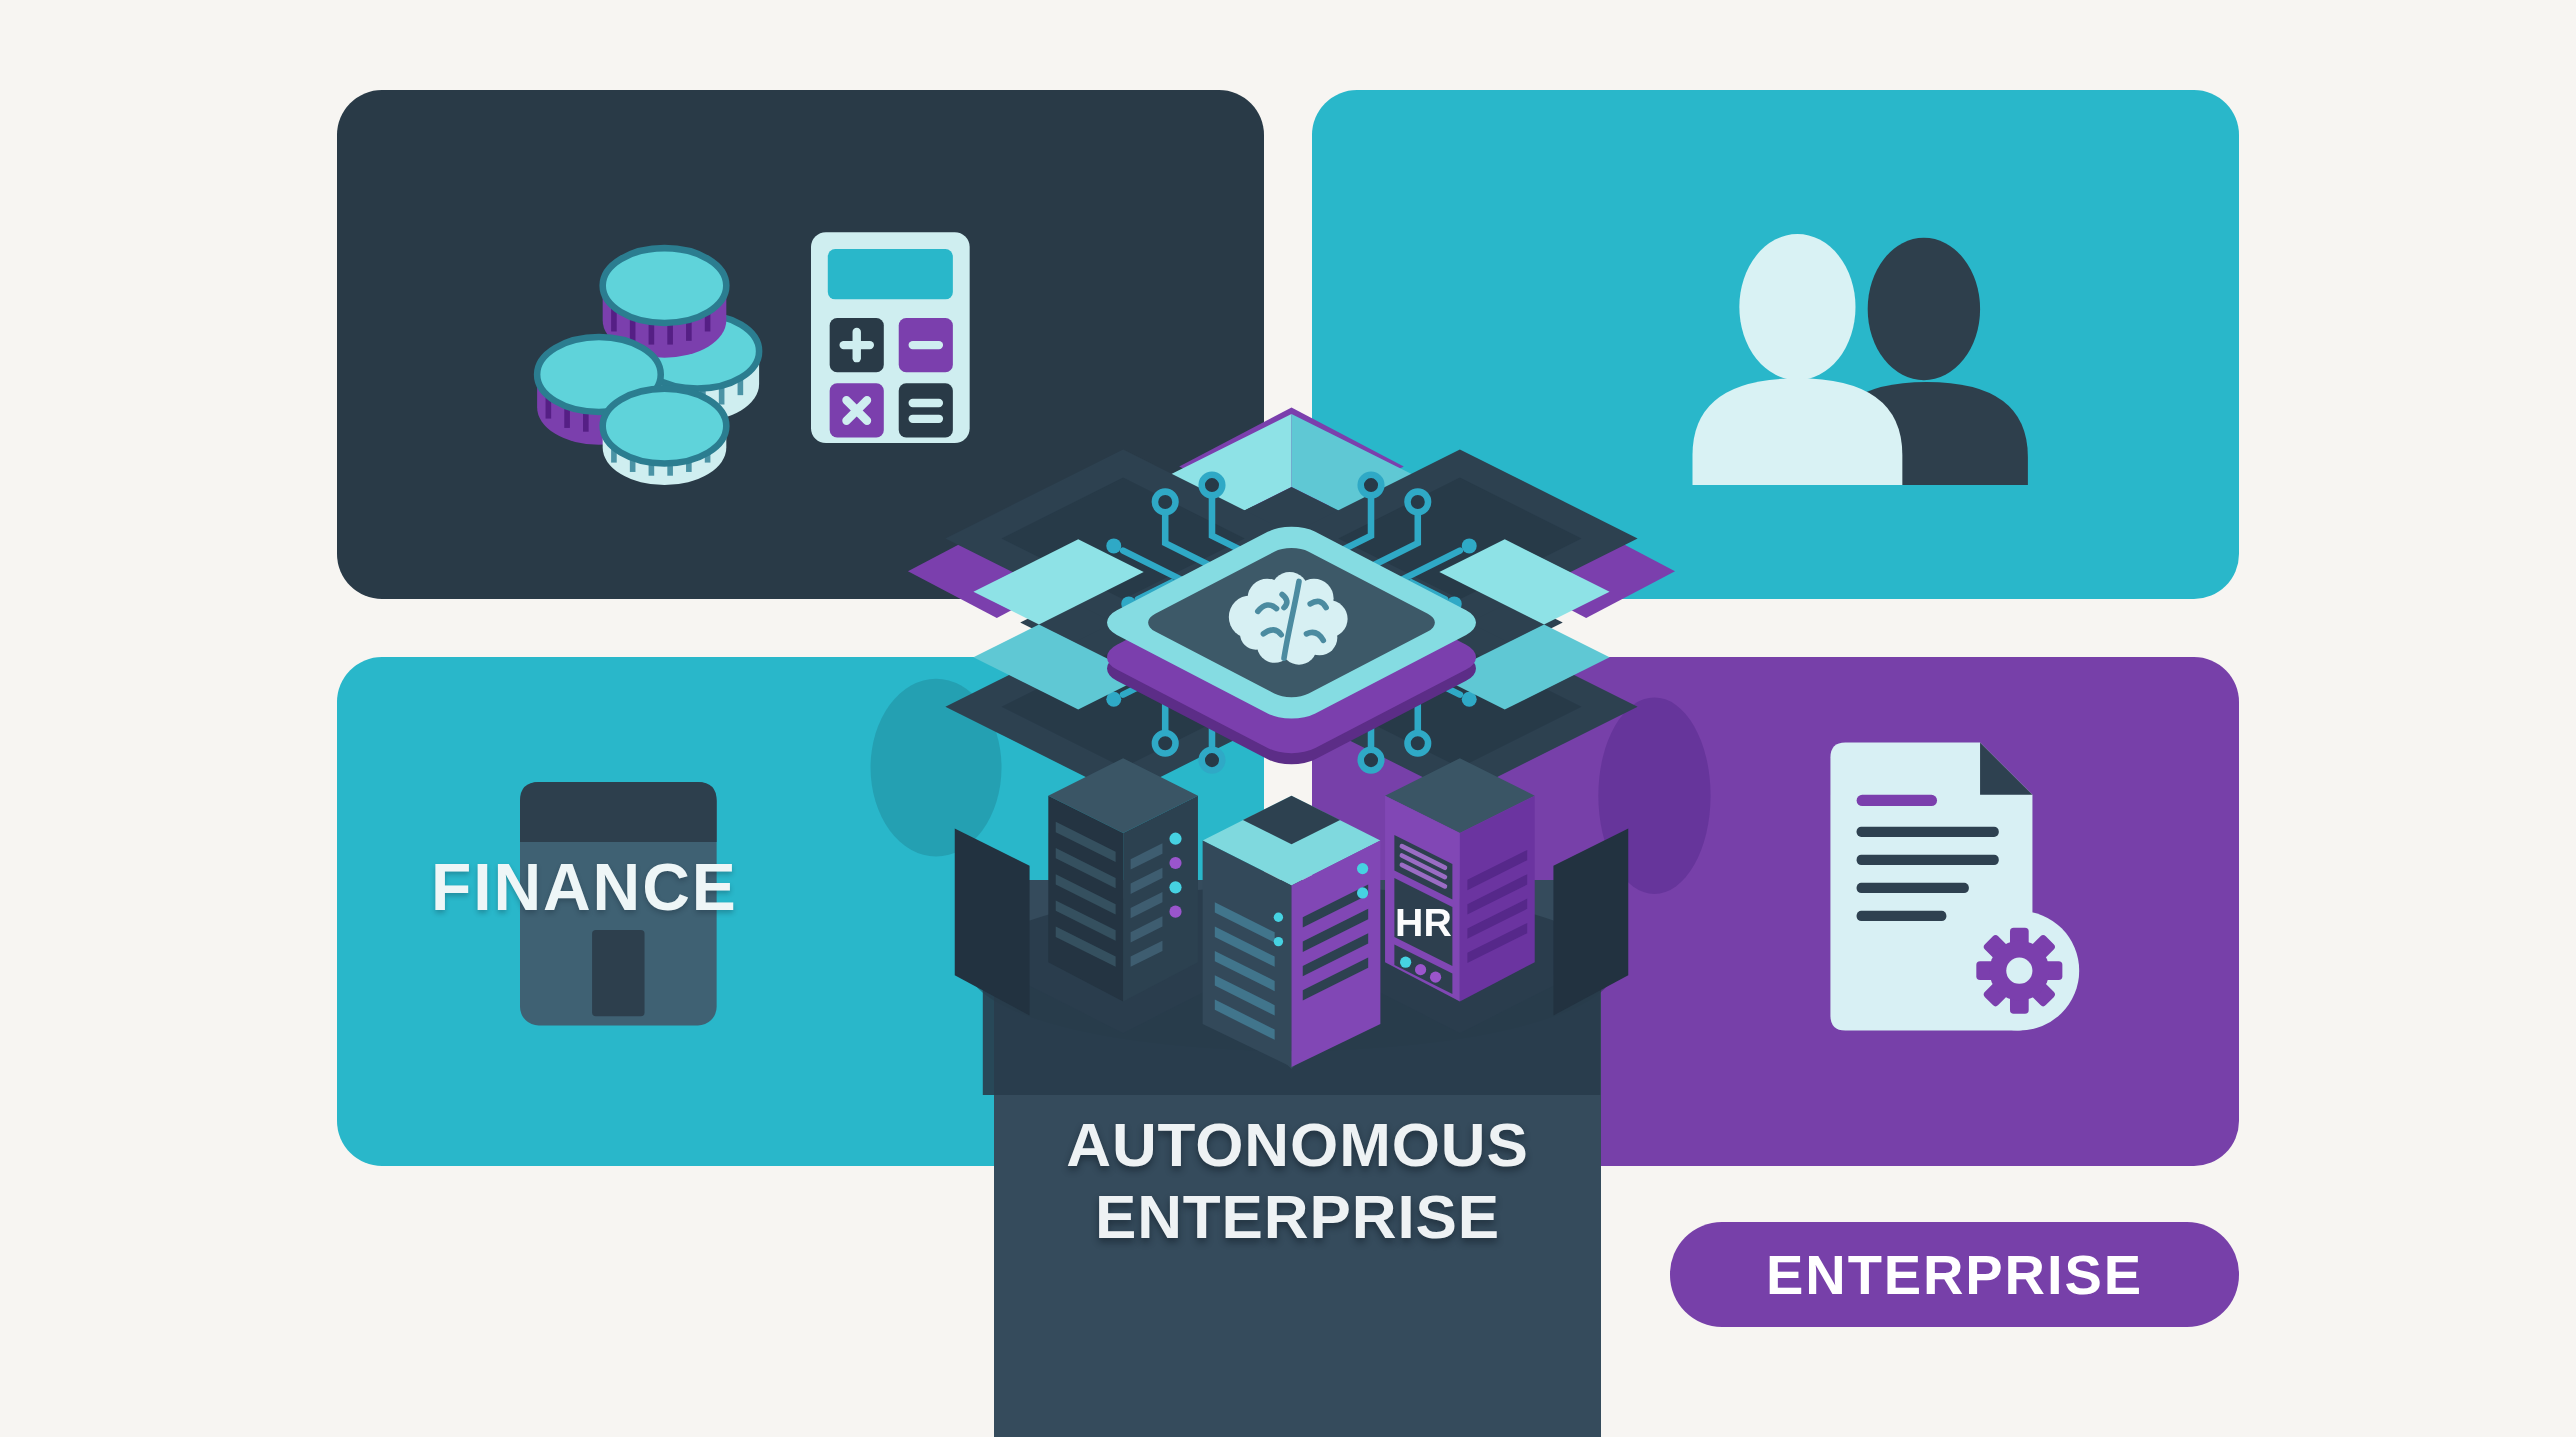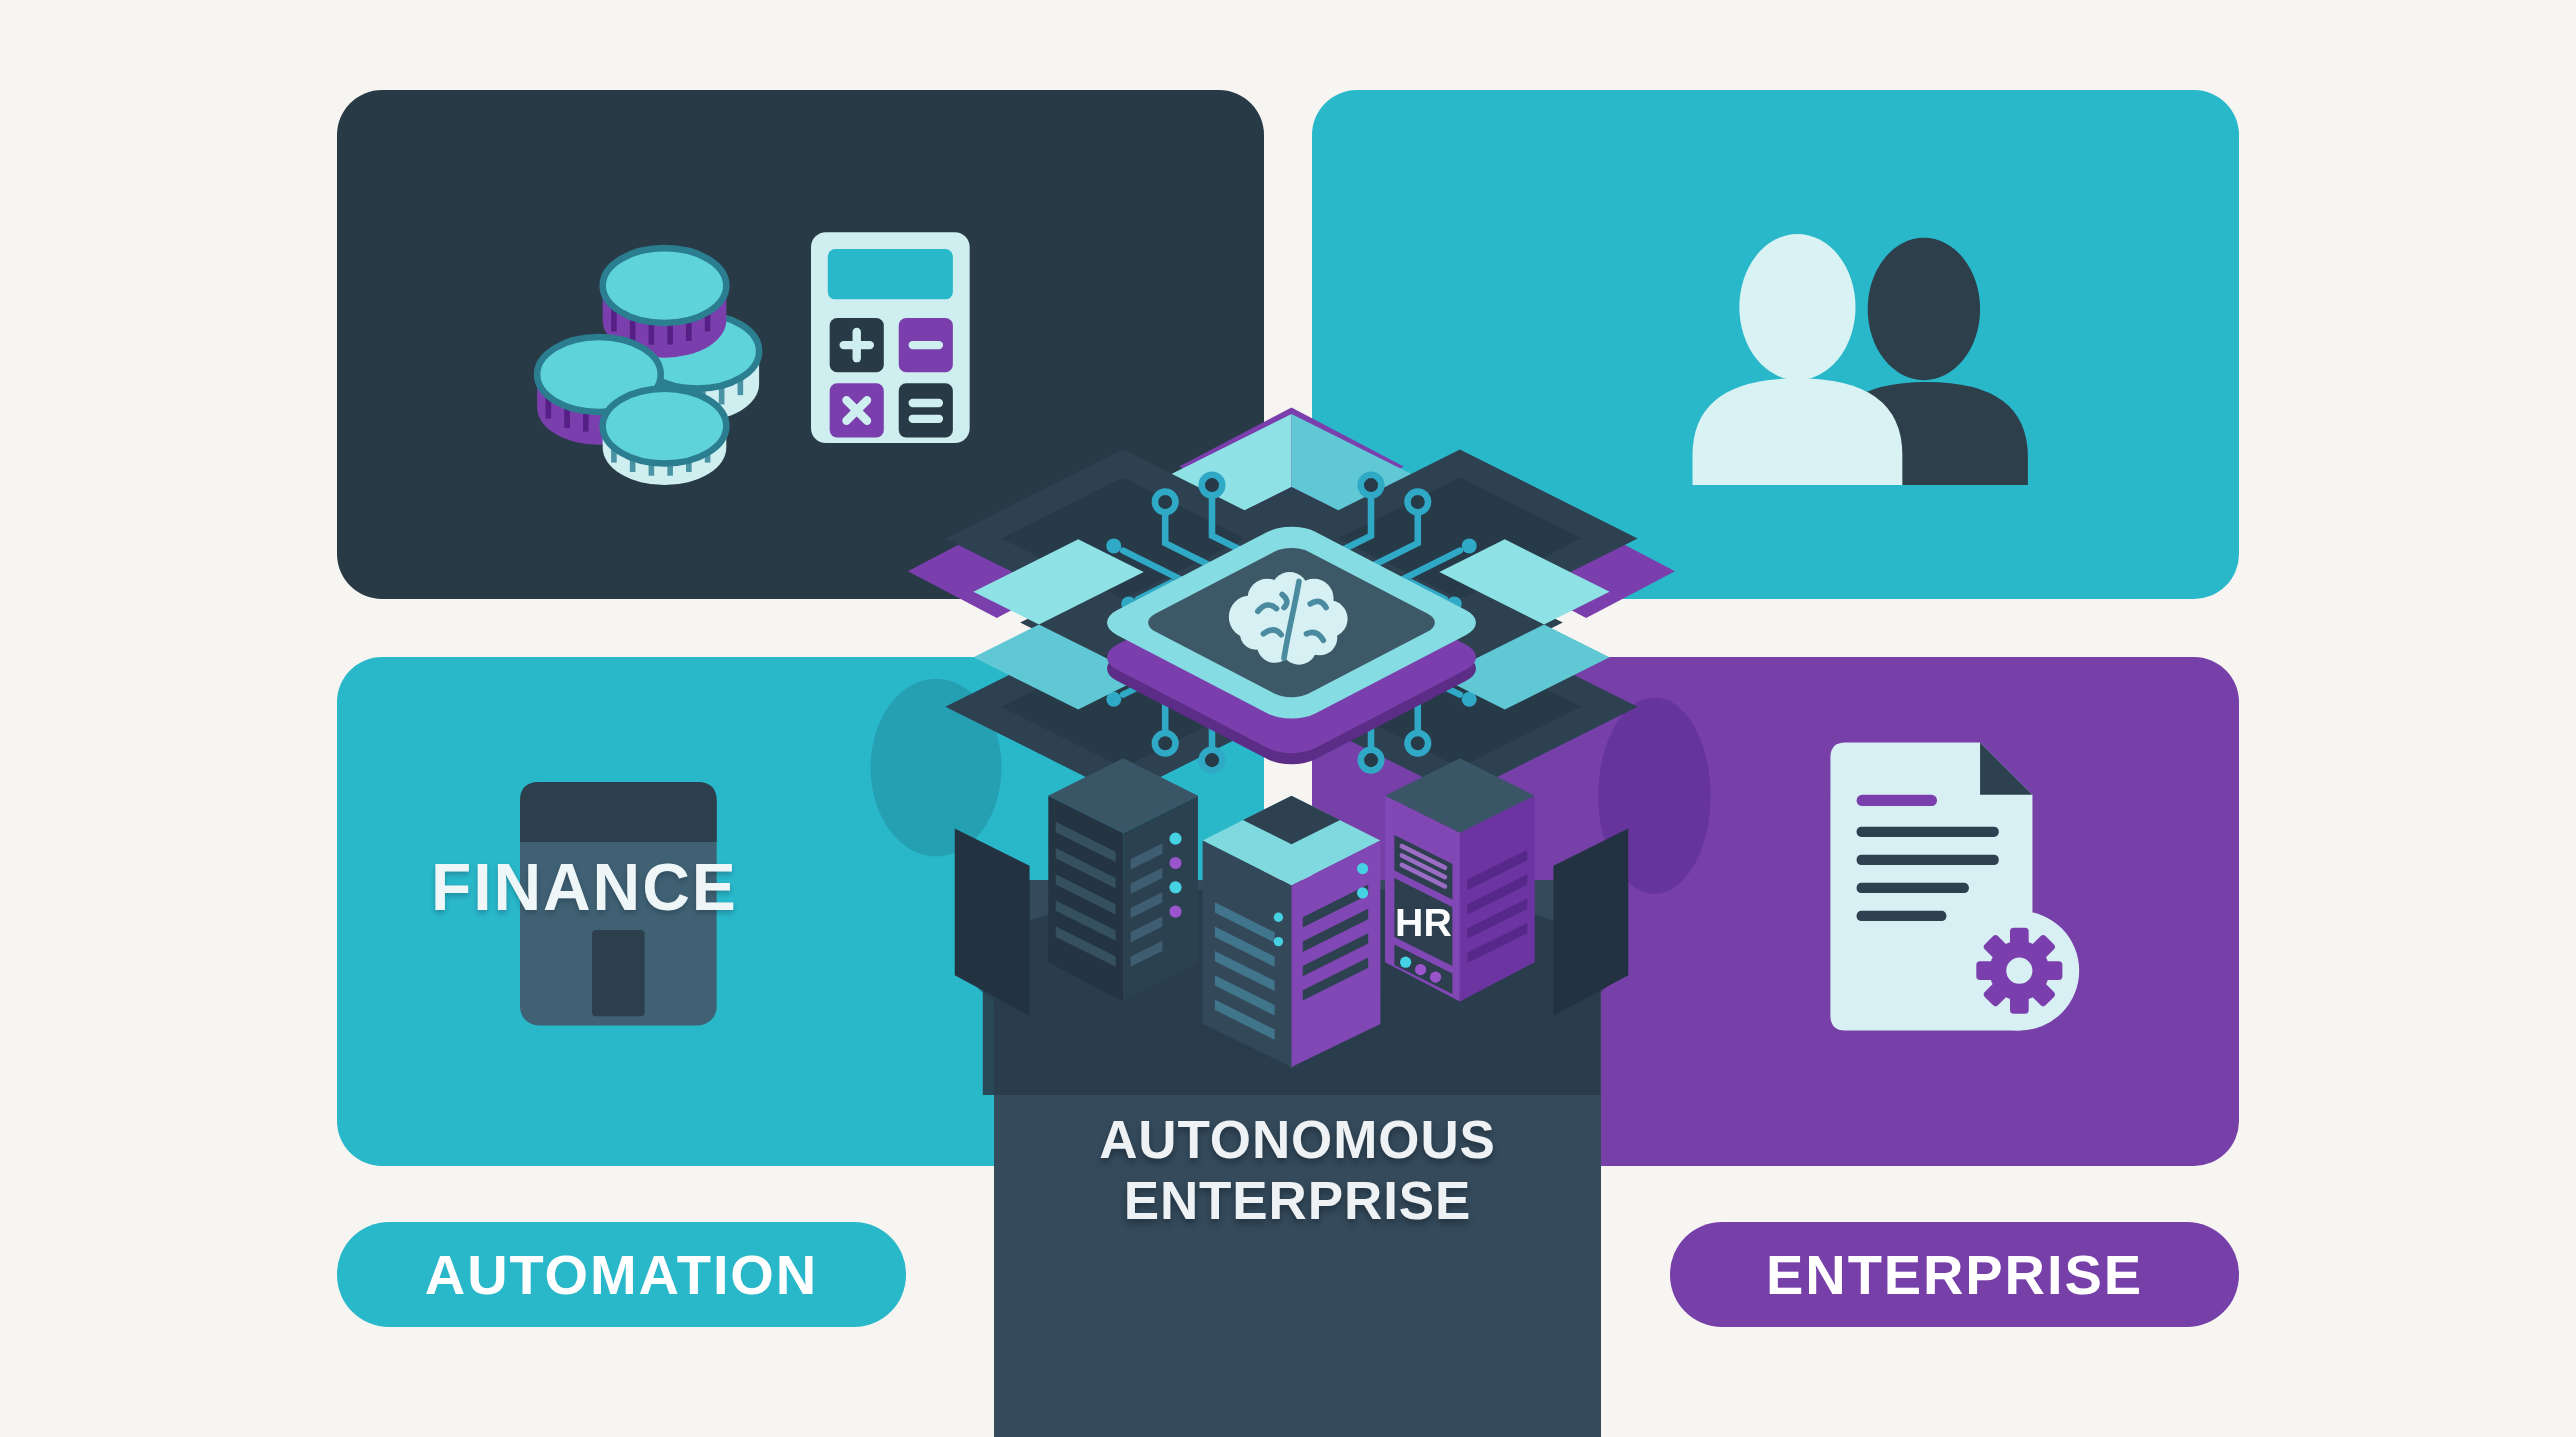--- a/index.html
+++ b/index.html
@@ -19,38 +19,35 @@
   #coins-svg{left:524px;top:234px;width:281px;height:253px;}
   #calc-svg{left:811px;top:232px;width:168px;height:215px;}
   #people-svg{left:1685px;top:234px;width:356px;height:253px;}
   #store-svg{left:520px;top:782px;width:206px;height:253px;}
   #doc-svg{left:1802px;top:735px;width:300px;height:318px;}
   #center-illustration{position:absolute;left:842px;top:356px;width:899px;height:739px;z-index:3;}
   #finance-label{position:absolute;left:431px;top:849px;width:384px;z-index:4;
         color:#eef6f7;font-weight:bold;font-size:66px;letter-spacing:1.9px;
         text-shadow:0 2.8px 5.6px rgba(10,25,35,.25);}
   #enterprise-title{position:absolute;left:994px;top:1109px;width:607px;text-align:center;z-index:4;
-        color:#eef2f4;font-weight:bold;font-size:53px;line-height:1.16;letter-spacing:0.9px;
+        color:#eef2f4;font-weight:bold;font-size:62px;line-height:1.16;letter-spacing:0.9px;
         text-shadow:0 3.7px 7.5px rgba(8,18,26,.45);}
 </style>
 </head>
 <body>
 
 <div id="canvas">
 
   <div class="panel" id="panel-tl"></div>
   <div class="panel" id="panel-tr"></div>
   <div class="panel" id="panel-bl"></div>
   <div class="panel" id="panel-br"></div>
 
   <div id="column"></div>
 
-  <div class="pill" id="pill-automation">
-    <span>AUTOMATION</span>
-  </div>
   <div class="pill" id="pill-workflows">
     <span>ENTERPRISE</span>
   </div>
 
   <svg id="coins-svg" class="icon-svg" viewBox="0 0 300 270">
     <g>
       <path d="M119,125 L119,160 A66,40 0 0 0 251,160 L251,125 Z" fill="#cfeef0"></path>
       <g stroke="#4a93a5" stroke-width="6">
         <line x1="131" y1="140" x2="131" y2="172"></line>
           <line x1="151" y1="150" x2="151" y2="182"></line>

